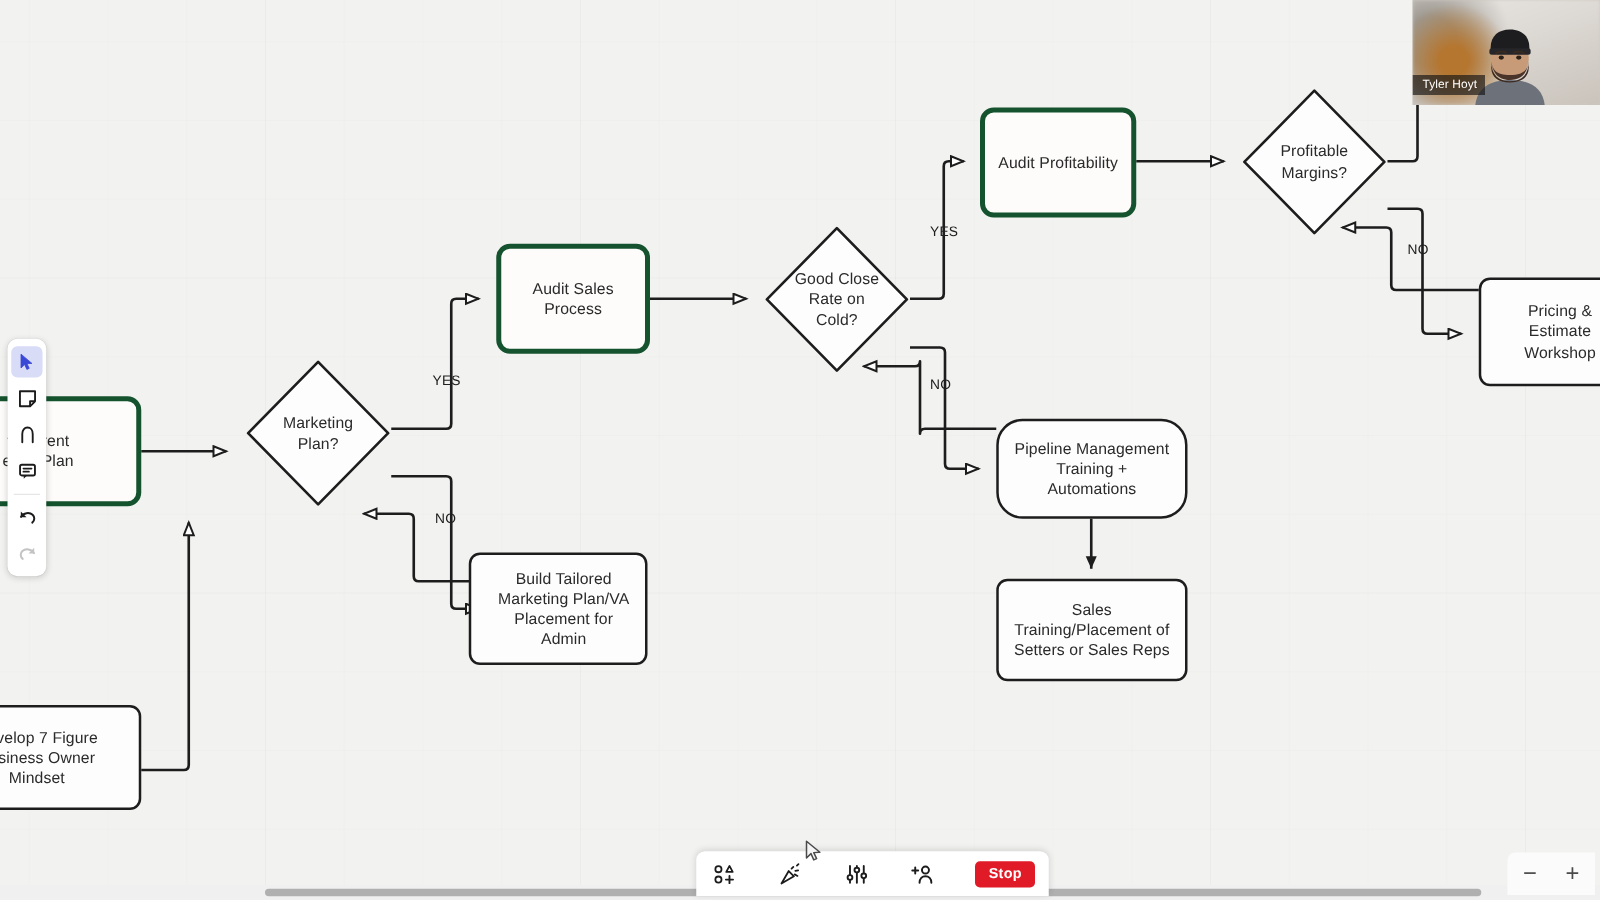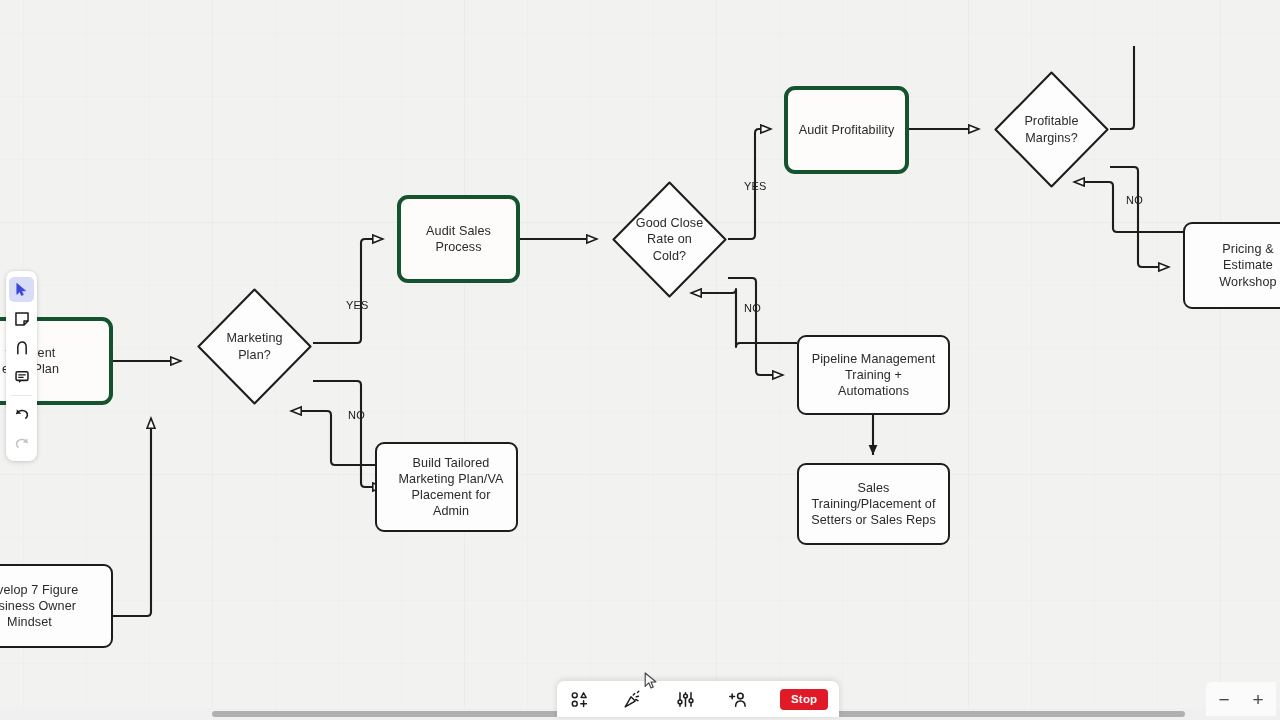--- a/index.html
+++ b/index.html
@@ -296,21 +296,21 @@
   </div>
 
   <div class="node diamond" style="left:993px;top:70px;width:117px;height:119px;">
     <svg class="dia-shape" viewBox="0 0 117 119">
       <polygon points="58.5,2.5 114.5,59.5 58.5,116.5 2.5,59.5" fill="#fdfdfd" stroke="#1d1d1d" stroke-width="2.1" stroke-linejoin="round"></polygon>
     </svg>
     <span class="dia-label">Profitable
 Margins?</span>
   </div>
 
-  <div class="node rect" style="left:797px;top:335px;width:153px;height:80px;">
+  <div class="node rect" style="left:797px;top:335px;width:153px;height:80px;border-radius:21px;">
     <span>Pipeline Management
 Training +
 Automations</span>
   </div>
 
   <div class="node rect" style="left:797px;top:463px;width:153px;height:82px;">
     <span>Sales
 Training/Placement of
 Setters or Sales Reps</span>
   </div>
@@ -404,20 +404,35 @@
     </div>
 
     <button id="stop-button">Stop</button>
   </div>
 
   <div id="zoom-controls">
     <div class="zbtn">−</div>
     <div class="zbtn">+</div>
   </div>
 
+  <div id="webcam">
+    <div class="cam-bg"></div>
+    <svg class="person" viewBox="0 0 64 70">
+      <path d="M4,70 C4,54 14,46 32,46 C50,46 60,54 60,70 Z" fill="#6d717a"></path>
+      <ellipse cx="32" cy="28" rx="15" ry="17.5" fill="#c79a78"></ellipse>
+      <path d="M17,28 C17,38 21,46 32,46 C43,46 47,38 47,28 C47,38 43,42 32,42 C21,42 17,38 17,28 Z" fill="#4a3328"></path>
+      <path d="M17,31 C17,42 23,47 32,47 C41,47 47,42 47,31 L47,36 C47,44 41,48 32,48 C23,48 17,44 17,36 Z" fill="#3c2a20"></path>
+      <path d="M16.5,20 C16.5,10.5 23,5.5 32,5.5 C41,5.5 47.5,10.5 47.5,20 L47.5,23 L16.5,23 Z" fill="#1d1d1f"></path>
+      <rect x="15.5" y="20.5" width="33" height="5.2" rx="2" fill="#26262a"></rect>
+      <ellipse cx="25" cy="28" rx="2.1" ry="1.7" fill="#2b2118"></ellipse>
+      <ellipse cx="39" cy="28" rx="2.1" ry="1.7" fill="#2b2118"></ellipse>
+      <path d="M21,24.5 C23,23 27,23 29,24.2 M35,24.2 C37,23 41,23 43,24.5" stroke="#3a2a1e" stroke-width="1.5" fill="none" stroke-linecap="round"></path>
+    </svg>
+    <div class="cam-label">Tyler Hoyt</div>
+  </div>
 
   <div id="hscroll-track">
     <div id="hscroll-thumb"></div>
   </div>
 
   <svg id="mouse-cursor" width="14" height="20" viewBox="0 0 14 20">
     <path d="M1.2,1.0 L1.2,14.4 L4.8,10.9 L7.0,15.9 L9.3,14.9 L7.0,10.1 L11.9,9.8 Z" fill="#f5f5f5" stroke="#4a4a4a" stroke-width="1.2" stroke-linejoin="round"></path>
   </svg>
 
 </div>

